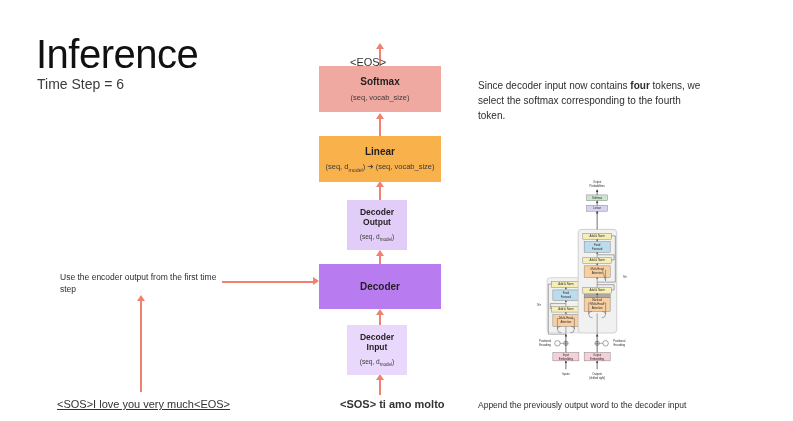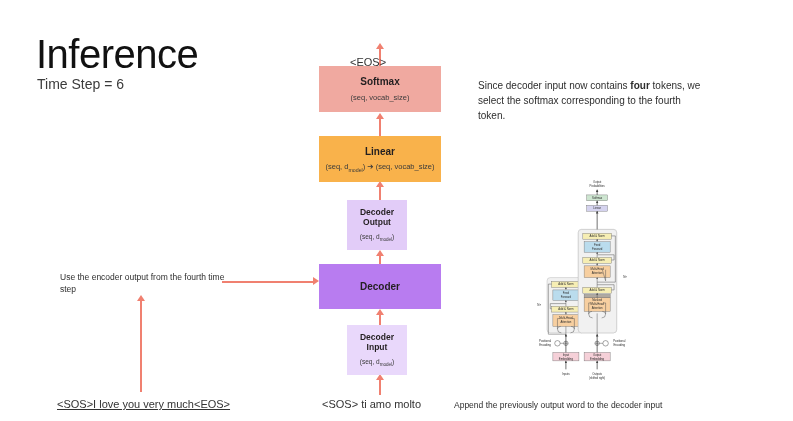--- a/index.html
+++ b/index.html
@@ -116,41 +116,42 @@
     color: #333333;
     margin-top: 26px;
   }
   #label-src-sentence {
     left: 57px; top: 398px;
     font-size: 11px;
     color: #333333;
     text-decoration: underline;
   }
   #label-tgt-sentence {
-    left: 322px; top: 398px;
+    left: 340px; top: 398px;
     font-size: 11px;
     color: #333333;
+    font-weight: bold;
   }
   #note-encoder-output {
     left: 60px; top: 271px;
     width: 170px;
     font-size: 8.5px;
     line-height: 1.45;
     color: #2e2e2e;
   }
   #note-softmax {
     left: 478px; top: 78px;
     width: 228px;
     font-size: 10px;
     line-height: 1.5;
     color: #2e2e2e;
   }
   #note-softmax b { font-weight: bold; }
   #caption-append {
-    left: 454px; top: 400px;
+    left: 478px; top: 400px;
     font-size: 8.5px;
     color: #2e2e2e;
   }
 
   
   #arch {
     left: 500px; top: 178px;
     width: 165px; height: 205px;
     font-size: 4.2px;
     color: #2a2a2a;
@@ -224,21 +225,21 @@
   <div class="bx-title">
     <span>Decoder</span><br>
     <span>Input</span>
   </div>
   <div class="bx-sub">(seq, d<sub>model</sub>)</div>
 </div>
 
 <div class="abs" id="label-eos">&lt;EOS&gt;</div>
 <div class="abs" id="label-src-sentence">&lt;SOS&gt;I love you very much&lt;EOS&gt;</div>
 <div class="abs" id="label-tgt-sentence">&lt;SOS&gt; ti amo molto</div>
-<div class="abs" id="note-encoder-output">Use the encoder output from the fourth time step</div>
+<div class="abs" id="note-encoder-output">Use the encoder output from the first time step</div>
 <div class="abs" id="caption-append">Append the previously output word to the decoder input</div>
 
 <div class="abs" id="note-softmax">
   <span>Since decoder input now contains </span><b>four</b><span> tokens, we select the softmax corresponding to the fourth token.</span>
 </div>
 
 <div class="abs" id="arch">
 <svg width="165" height="205" viewBox="0 -80 165 315" xmlns="http://www.w3.org/2000/svg">
   <defs>
     <marker id="ah" markerWidth="5" markerHeight="5" refX="3.4" refY="1.8" orient="auto">

